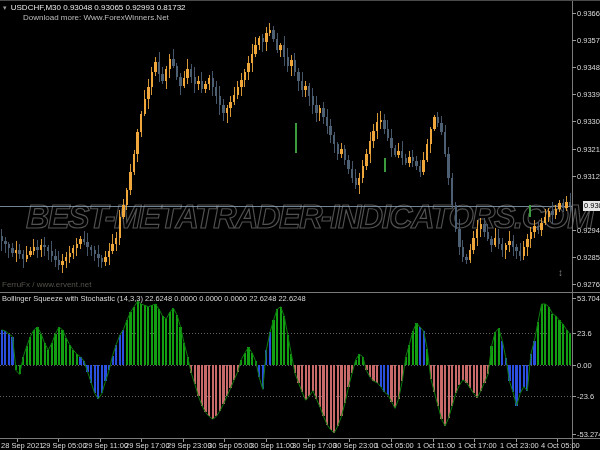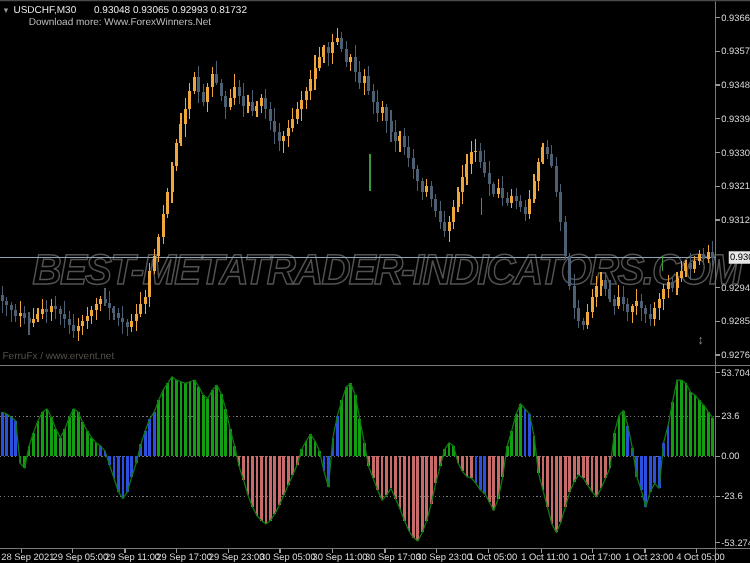--- a/index.html
+++ b/index.html
@@ -10,21 +10,21 @@
   #chart-svg{position:absolute;left:0;top:0;z-index:2;}
   .wm-big{
     position:absolute;left:26px;top:196px;z-index:1;white-space:nowrap;
     font-size:34px;font-weight:bold;font-style:italic;letter-spacing:-1.5px;
     color:transparent;-webkit-text-stroke:1.2px #525252;
     transform:scaleX(0.95);transform-origin:left center;
   }
   .wm-small{position:absolute;left:2px;top:279px;z-index:1;font-size:8px;color:#55524a;text-align:right;}
   .hdr{position:absolute;left:3px;top:2px;z-index:3;font-size:8px;color:#e8e8e8;white-space:nowrap;}
   .hdr .tri{color:#9a9a9a;font-size:7px;margin-right:2px;}
-  .hdr .sym{margin-right:12px;}
+  .hdr .sym{margin-right:0;}
   .hdr2{position:absolute;left:3px;top:12px;z-index:3;font-size:8px;color:#bdbdbd;white-space:nowrap;padding-left:20px;}
   .ind-hdr{position:absolute;left:2px;top:293px;z-index:3;font-size:7.5px;color:#d8d8d8;white-space:nowrap;}
   .bid-box{
     position:absolute;left:583px;width:26px;height:10px;z-index:4;
     background:#e6e6e6;color:#000;font-size:7.5px;line-height:10px;padding-left:1px;
   }
   .scale-icon{position:absolute;left:558px;top:266px;z-index:3;font-size:10px;color:#8a8a8a;}
 </style>
 </head>
 <body>
@@ -606,16 +606,17 @@
       </g>
     </svg>
 
   <div class="hdr">
     <span class="tri">▾</span>
     <span class="sym">USDCHF,M30</span>
     <span>0.93048 0.93065 0.92993 0.81732</span>
   </div>
   <div class="hdr2">Download more: Www.ForexWinners.Net</div>
 
+  <div class="ind-hdr">Bollinger Squeeze with Stochastic (14,3,3) 22.6248 0.0000 0.0000 0.0000 22.6248 22.6248</div>
 
   <div class="bid-box" id="bid-box" style="top: 200.041px;">0.93025</div>
   <div class="scale-icon">↕</div>
 </div>
 
 </body></html>

